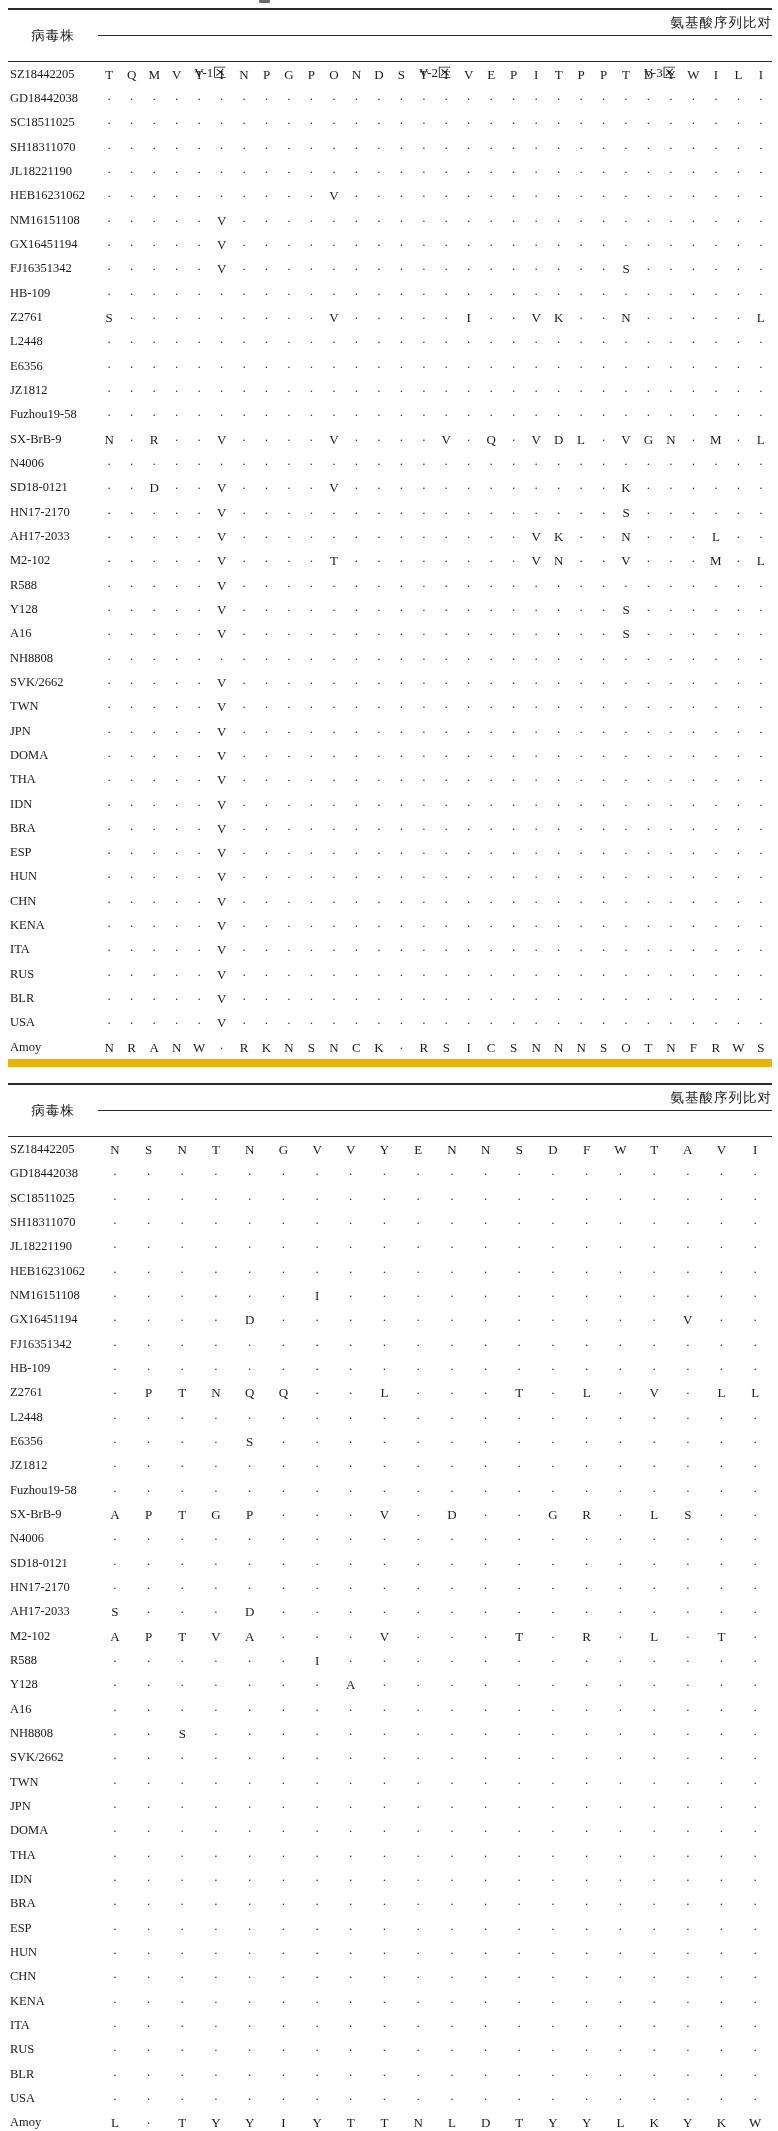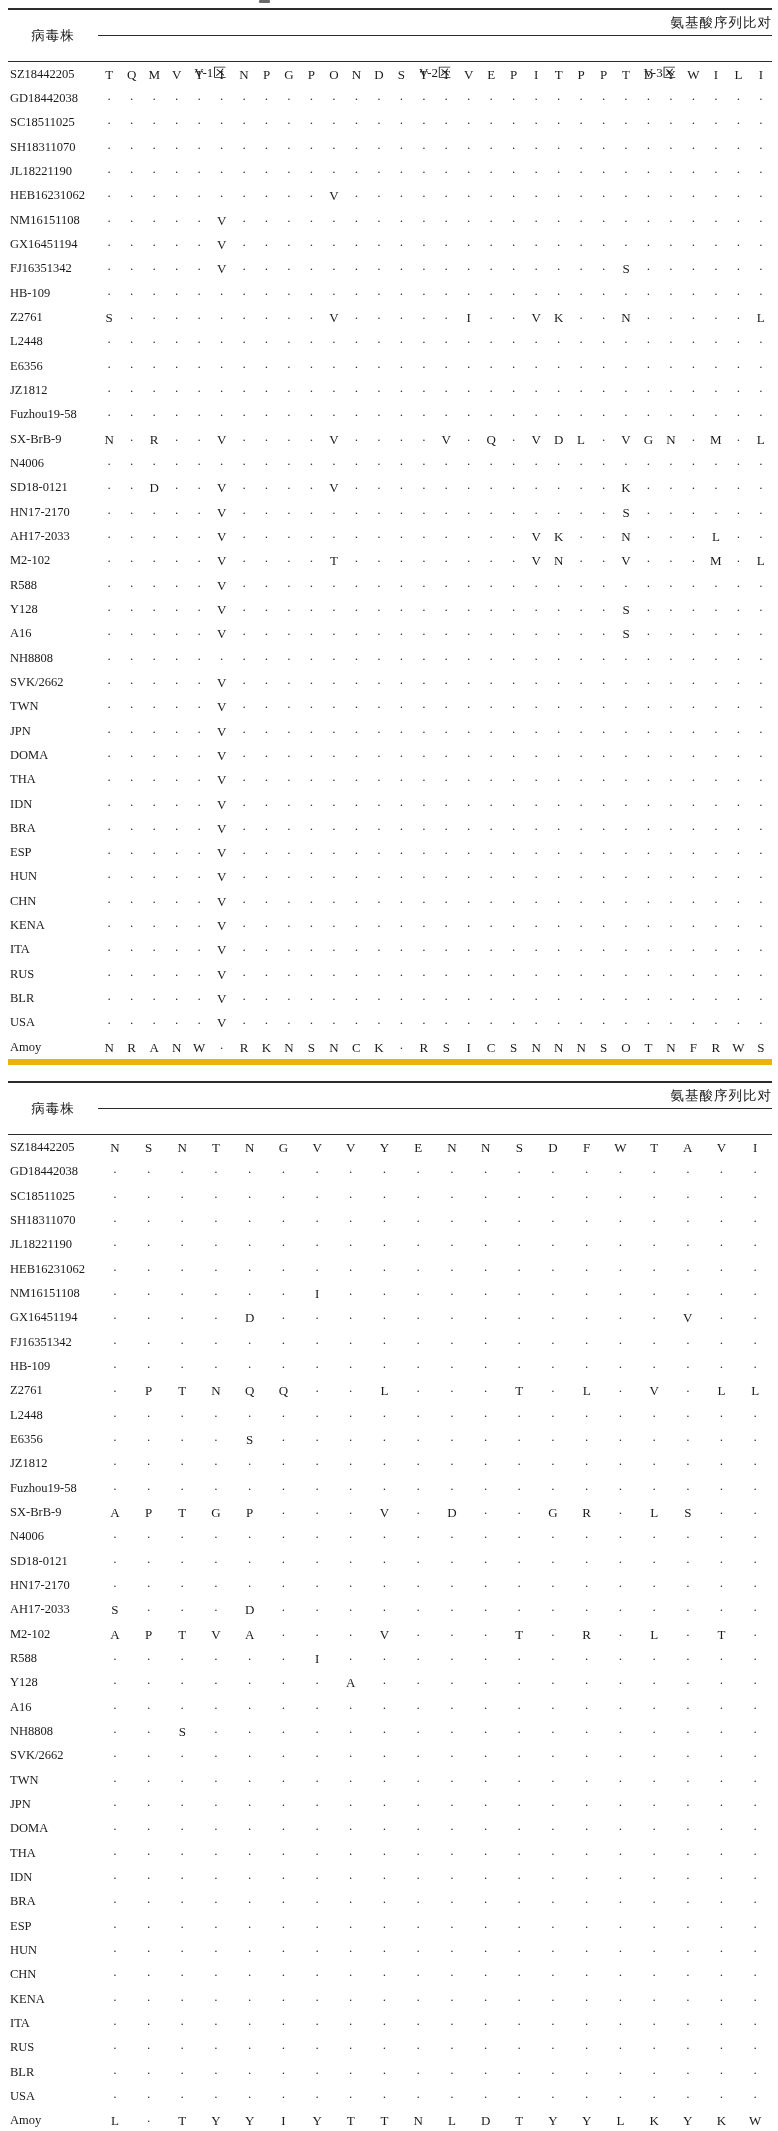--- a/index.html
+++ b/index.html
@@ -31,21 +31,21 @@
   }
   .head-right { flex:1; min-width:0; }
   .align-title {
     text-align:right; height:25px; line-height:26px;
     font-size:13.5px; letter-spacing:1px;
     border-bottom:1px solid #2b2b2b;
   }
   .regions { display:flex; height:25px; line-height:25px; font-size:13px; }
   .region { flex:1; text-align:center;margin-top:24px; }
 
-  .tbody { border-bottom:6px solid #eab308; }
+  .tbody { border-bottom:8px solid #eab308; }
   .row { display:flex; height:24.33px; align-items:center; }
   .strain {
     width:90px; font-size:12.5px; padding-left:2px;
     white-space:nowrap; box-sizing:border-box;
   }
   .cells { flex:1; display:flex; min-width:0; }
   .cell { flex:1; text-align:center; font-size:13px; line-height:1; }
   .cell.dot { color:#333333; }
 </style>
 </head>

